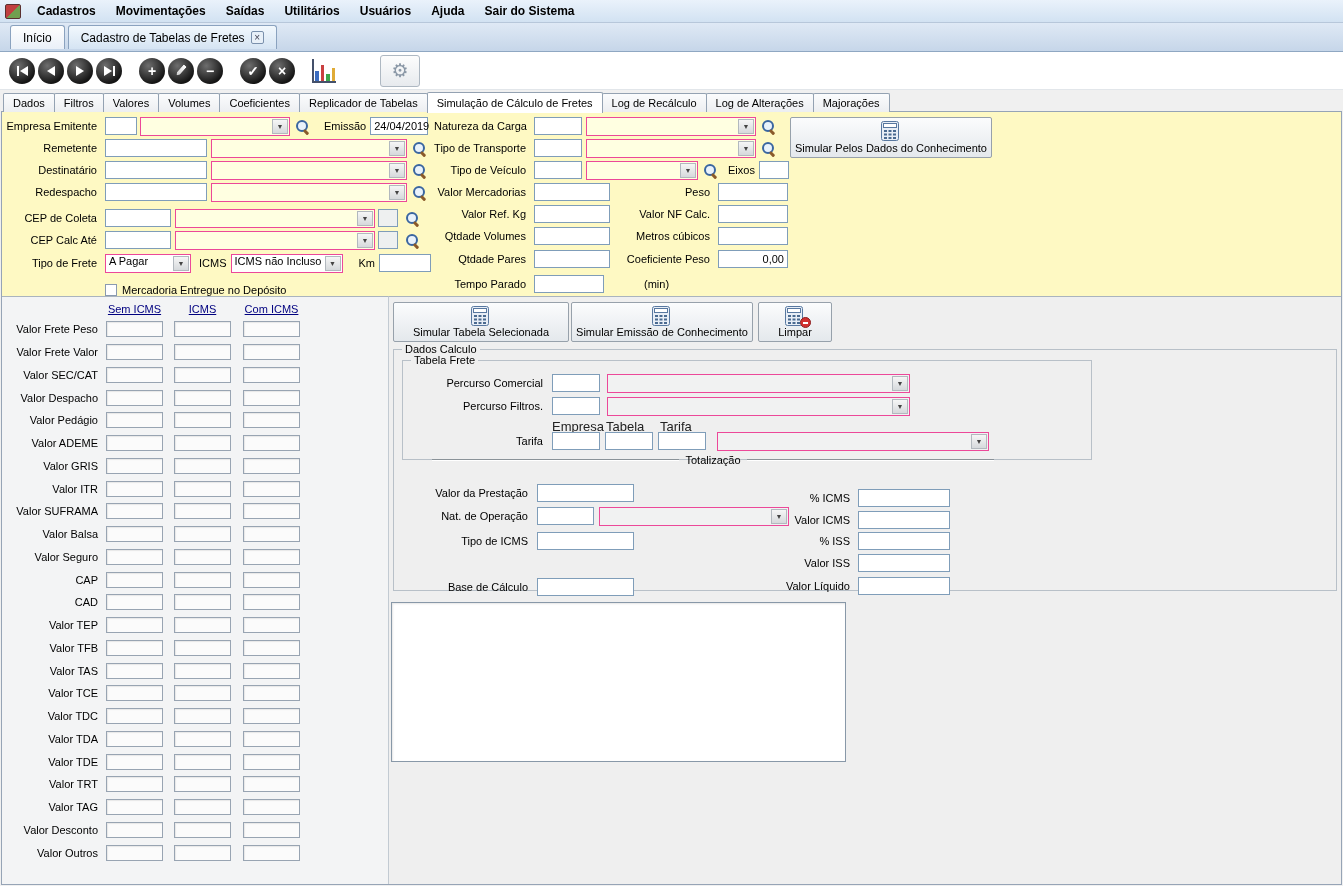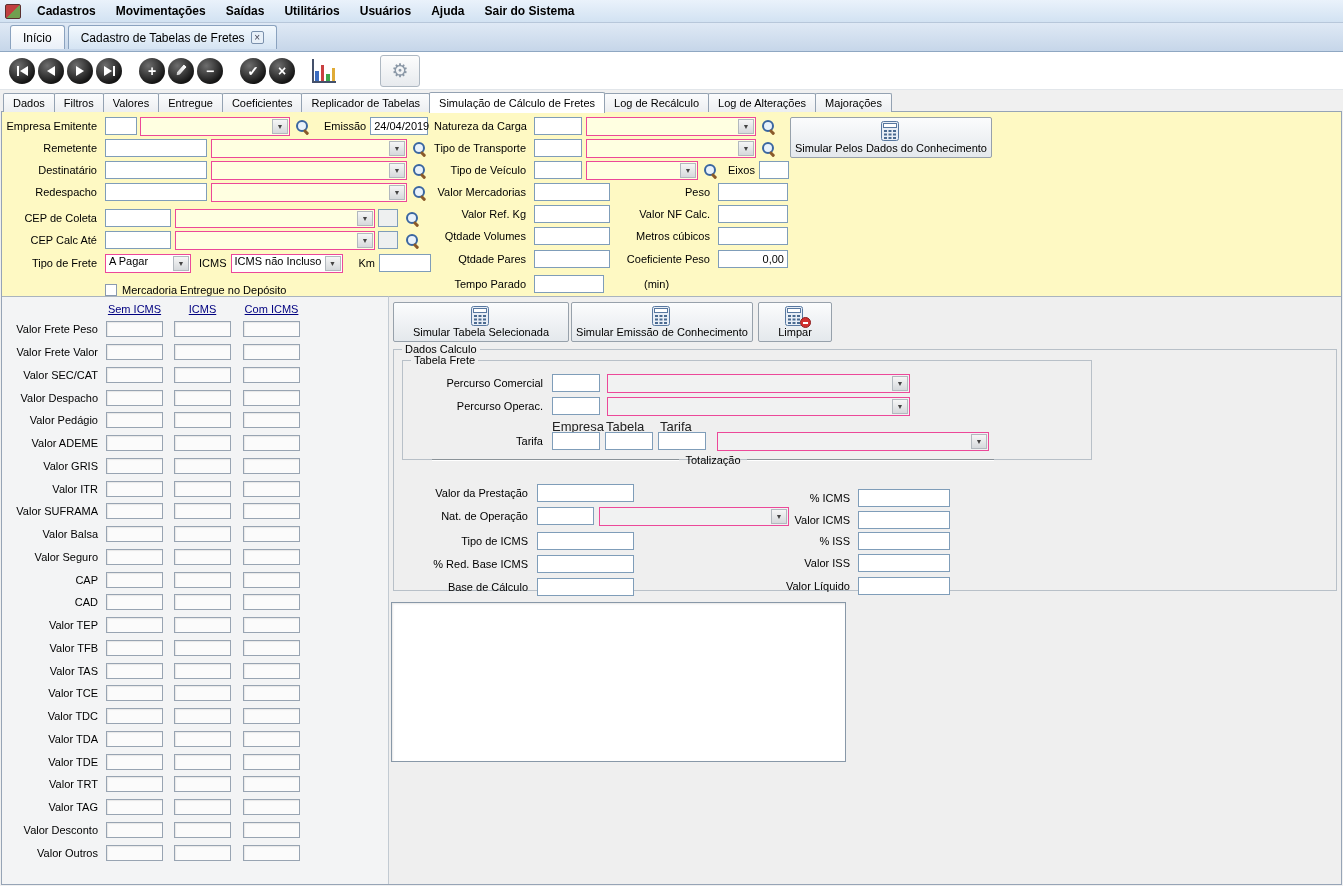--- a/index.html
+++ b/index.html
@@ -188,21 +188,21 @@
   </div>
   <div class="gear-btn">
       <span class="gear-glyph"></span>
     </div>
 </div>
 
 <div id="pagetabs">
   <div class="ptab">Dados</div>
   <div class="ptab">Filtros</div>
   <div class="ptab">Valores</div>
-  <div class="ptab">Entregue</div>
+  <div class="ptab">Volumes</div>
   <div class="ptab">Coeficientes</div>
   <div class="ptab">Replicador de Tabelas</div>
   <div class="ptab active">Simulação de Cálculo de Fretes</div>
   <div class="ptab">Log de Recálculo</div>
   <div class="ptab">Log de Alterações</div>
   <div class="ptab">Majorações</div>
 </div>
 
 <div id="content">
 
@@ -617,21 +617,21 @@
           <span class="legend">Tabela Frete</span>
 
           <div class="grow" style="left:0;top:12px;width:100%">
             <span class="lbl" style="width:144px">Percurso Comercial</span>
             <span class="inp" style="width:48px;margin-left:5px"></span>
             <span class="combo gray" style="width:303px;margin-left:7px">
                 <i class="dd"></i>
               </span>
           </div>
           <div class="grow" style="left:0;top:35px;width:100%">
-            <span class="lbl" style="width:144px">Percurso Operac.</span>
+            <span class="lbl" style="width:144px">Percurso Filtros.</span>
             <span class="inp" style="width:48px;margin-left:5px"></span>
             <span class="combo gray" style="width:303px;margin-left:7px">
                 <i class="dd"></i>
               </span>
           </div>
 
           <span class="mini" style="left:149px;top:58px">Empresa</span>
           <span class="mini" style="left:203px;top:58px">Tabela</span>
           <span class="mini" style="left:257px;top:58px">Tarifa</span>
 
@@ -656,24 +656,20 @@
           <span class="lbl" style="width:138px">Nat. de Operação</span>
           <span class="inp" style="width:57px;margin-left:5px"></span>
           <span class="combo gray" style="width:190px;margin-left:5px">
               <i class="dd"></i>
             </span>
         </div>
         <div class="grow" style="left:0;top:181px">
           <span class="lbl" style="width:138px">Tipo de ICMS</span>
           <span class="inp" style="width:97px;margin-left:5px"></span>
         </div>
-        <div class="grow" style="left:0;top:204px">
-          <span class="lbl" style="width:138px">% Red. Base ICMS</span>
-          <span class="inp" style="width:97px;margin-left:5px"></span>
-        </div>
         <div class="grow" style="left:0;top:227px">
           <span class="lbl" style="width:138px">Base de Cálculo</span>
           <span class="inp" style="width:97px;margin-left:5px"></span>
         </div>
 
         <div class="grow" style="left:326px;top:138px">
           <span class="lbl" style="width:134px">% ICMS</span>
           <span class="inp" style="width:92px;margin-left:4px"></span>
         </div>
         <div class="grow" style="left:326px;top:160px">

